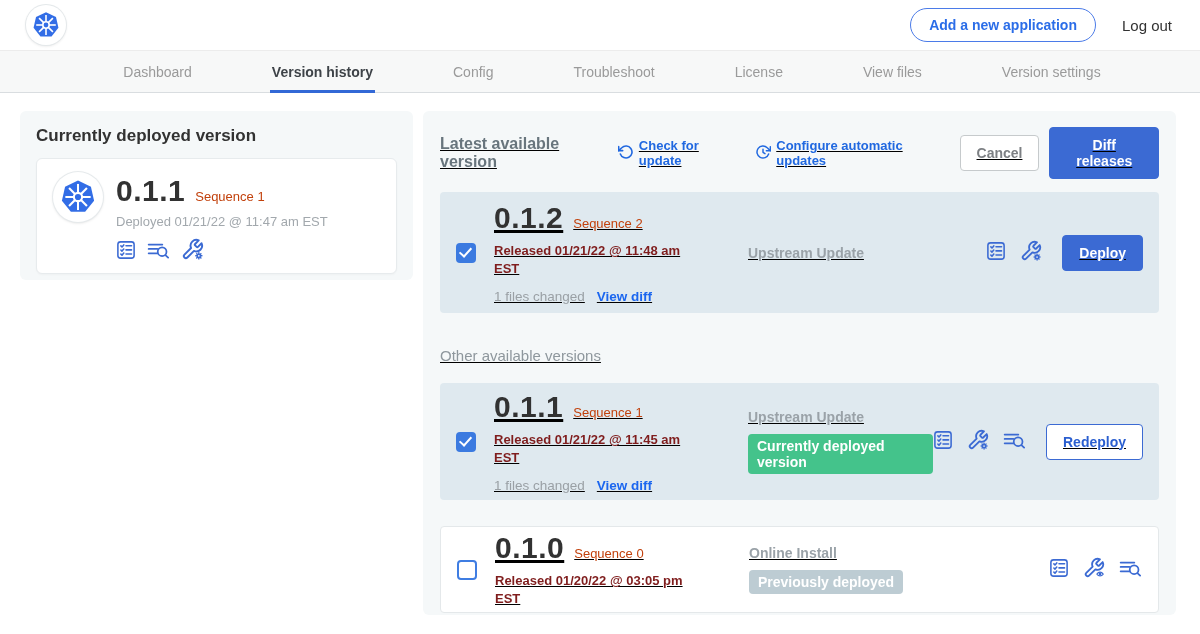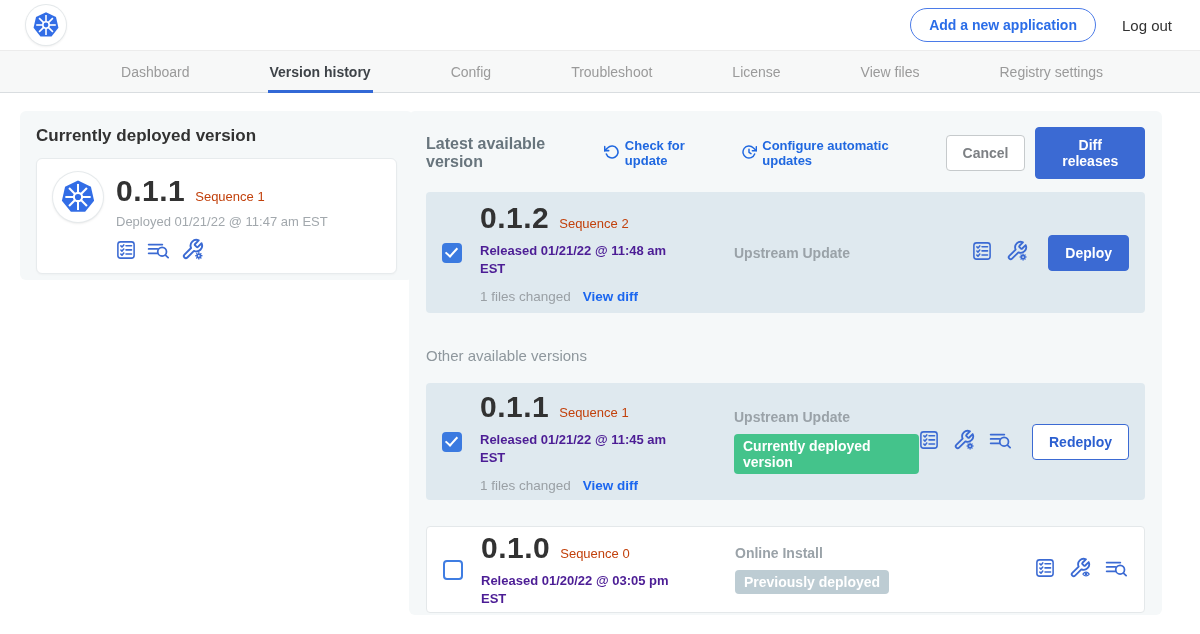--- a/index.html
+++ b/index.html
@@ -32,21 +32,21 @@
   .k8s-badge { width:50px; height:50px; border-radius:50%; background:#fff; box-shadow:0 0 0 1px #e6eaec, 0 1px 3px rgba(0,0,0,.15); display:flex; align-items:center; justify-content:center; margin-right:13px; flex:none; }
   .dep-info { padding-top:2px; }
   .ver-line { display:flex; align-items:baseline; gap:10px; }
   .ver-big { font-size:30px; font-weight:700; color:#323232; letter-spacing:.5px; }
   .seq { font-size:13px; color:#c2410c; }
   .dep-date { font-size:13px; color:#a2a8ad; margin-top:6px; }
   .icon-row { display:flex; align-items:center; gap:11px; margin-top:9px; color:#3b6ad3; }
   .icon-row svg { cursor:pointer; }
 
   
-  .available-panel { left:409px; top:18px; width:753px; height:504px; padding:16px 17px; }
+  .available-panel { left:423px; top:18px; width:753px; height:504px; padding:16px 17px;text-decoration:underline; }
   .avail-header { display:flex; align-items:center; margin-bottom:13px; }
   .avail-title { font-size:16px; font-weight:700; color:#68757d; margin-right:14px; }
   .link-action { display:flex; align-items:center; gap:5px; color:#2068e0; font-size:13px; font-weight:700; cursor:pointer; margin-right:22px; }
   .btn { font-family:inherit; font-size:14px; font-weight:700; border-radius:4px; padding:9px 16px; cursor:pointer; }
   .btn-cancel { background:#fff; border:1px solid #c6cacc; color:#7d8084; margin-right:10px; }
   .btn-primary { background:#3b6ad3; border:1px solid #3b6ad3; color:#fff; }
   .btn-outline { background:#ffffff; border:1px solid #3b6ad3; color:#2b5fd0; }
 
   .version-card { border-radius:4px; display:flex; align-items:center; padding:16px 16px; }
   .version-card.selected { background:#dfe9ef; }
@@ -57,21 +57,21 @@
 
   .other-title { font-size:15px; color:#8e979d; margin-bottom:19px; }
 
   .checkbox { width:20px; height:20px; border-radius:4px; flex:none; margin-right:18px; cursor:pointer; position:relative; }
   .checkbox.checked { background:#3b7ae0; }
   .checkbox.checked::after { content:""; position:absolute; left:6px; top:2.5px; width:5px; height:10px; border:solid #fff; border-width:0 2.4px 2.4px 0; transform:rotate(42deg); }
   .checkbox.unchecked { background:#fff; border:2px solid #3f7de2; }
 
   .vcol { width:212px; flex:none; }
   .vcol .ver-big2 { font-size:30px; font-weight:700; color:#323232; letter-spacing:.5px; }
-  .released { font-size:13px; font-weight:700; color:#4c1d95; margin-top:7px; line-height:1.35; max-width:198px; }
+  .released { font-size:13px; font-weight:700; color:#7f1d1d; margin-top:7px; line-height:1.35; max-width:198px; }
   .files-line { margin-top:11px; font-size:13.5px; color:#9aa0a5; display:flex; gap:12px; }
   .view-diff { color:#1b66ef; font-weight:700; cursor:pointer; }
 
   .scol { flex:1; padding-left:42px; }
   .source-label { font-size:14px; font-weight:700; color:#9aa2a8; }
   .badge { display:inline-block; margin-top:9px; font-size:14px; font-weight:700; color:#fff; border-radius:4px; padding:4px 9px; }
   .badge-green { background:#44c38b; }
   .badge-gray { background:#bdccd3; }
 
   .acol { display:flex; align-items:center; gap:14px; color:#3b6ad3; flex:none; }
@@ -103,21 +103,21 @@
   <div class="logout">Log out</div>
 </div>
 
 <div class="subnav">
   <div class="subnav-item">Dashboard</div>
   <div class="subnav-item active">Version history</div>
   <div class="subnav-item">Config</div>
   <div class="subnav-item">Troubleshoot</div>
   <div class="subnav-item">License</div>
   <div class="subnav-item">View files</div>
-  <div class="subnav-item">Registry settings</div>
+  <div class="subnav-item">Version settings</div>
 </div>
 
 <div class="main">
 
   <div class="panel deployed-panel">
     <div class="deployed-title">Currently deployed version</div>
     <div class="deployed-card">
       <div class="k8s-badge">
         <svg width="44" height="44" viewBox="0 0 32 32">
           <polygon points="16,4 25.4,8.5 27.7,18.7 21.2,26.8 10.8,26.8 4.3,18.7 6.6,8.5" fill="#326de6"></polygon>

